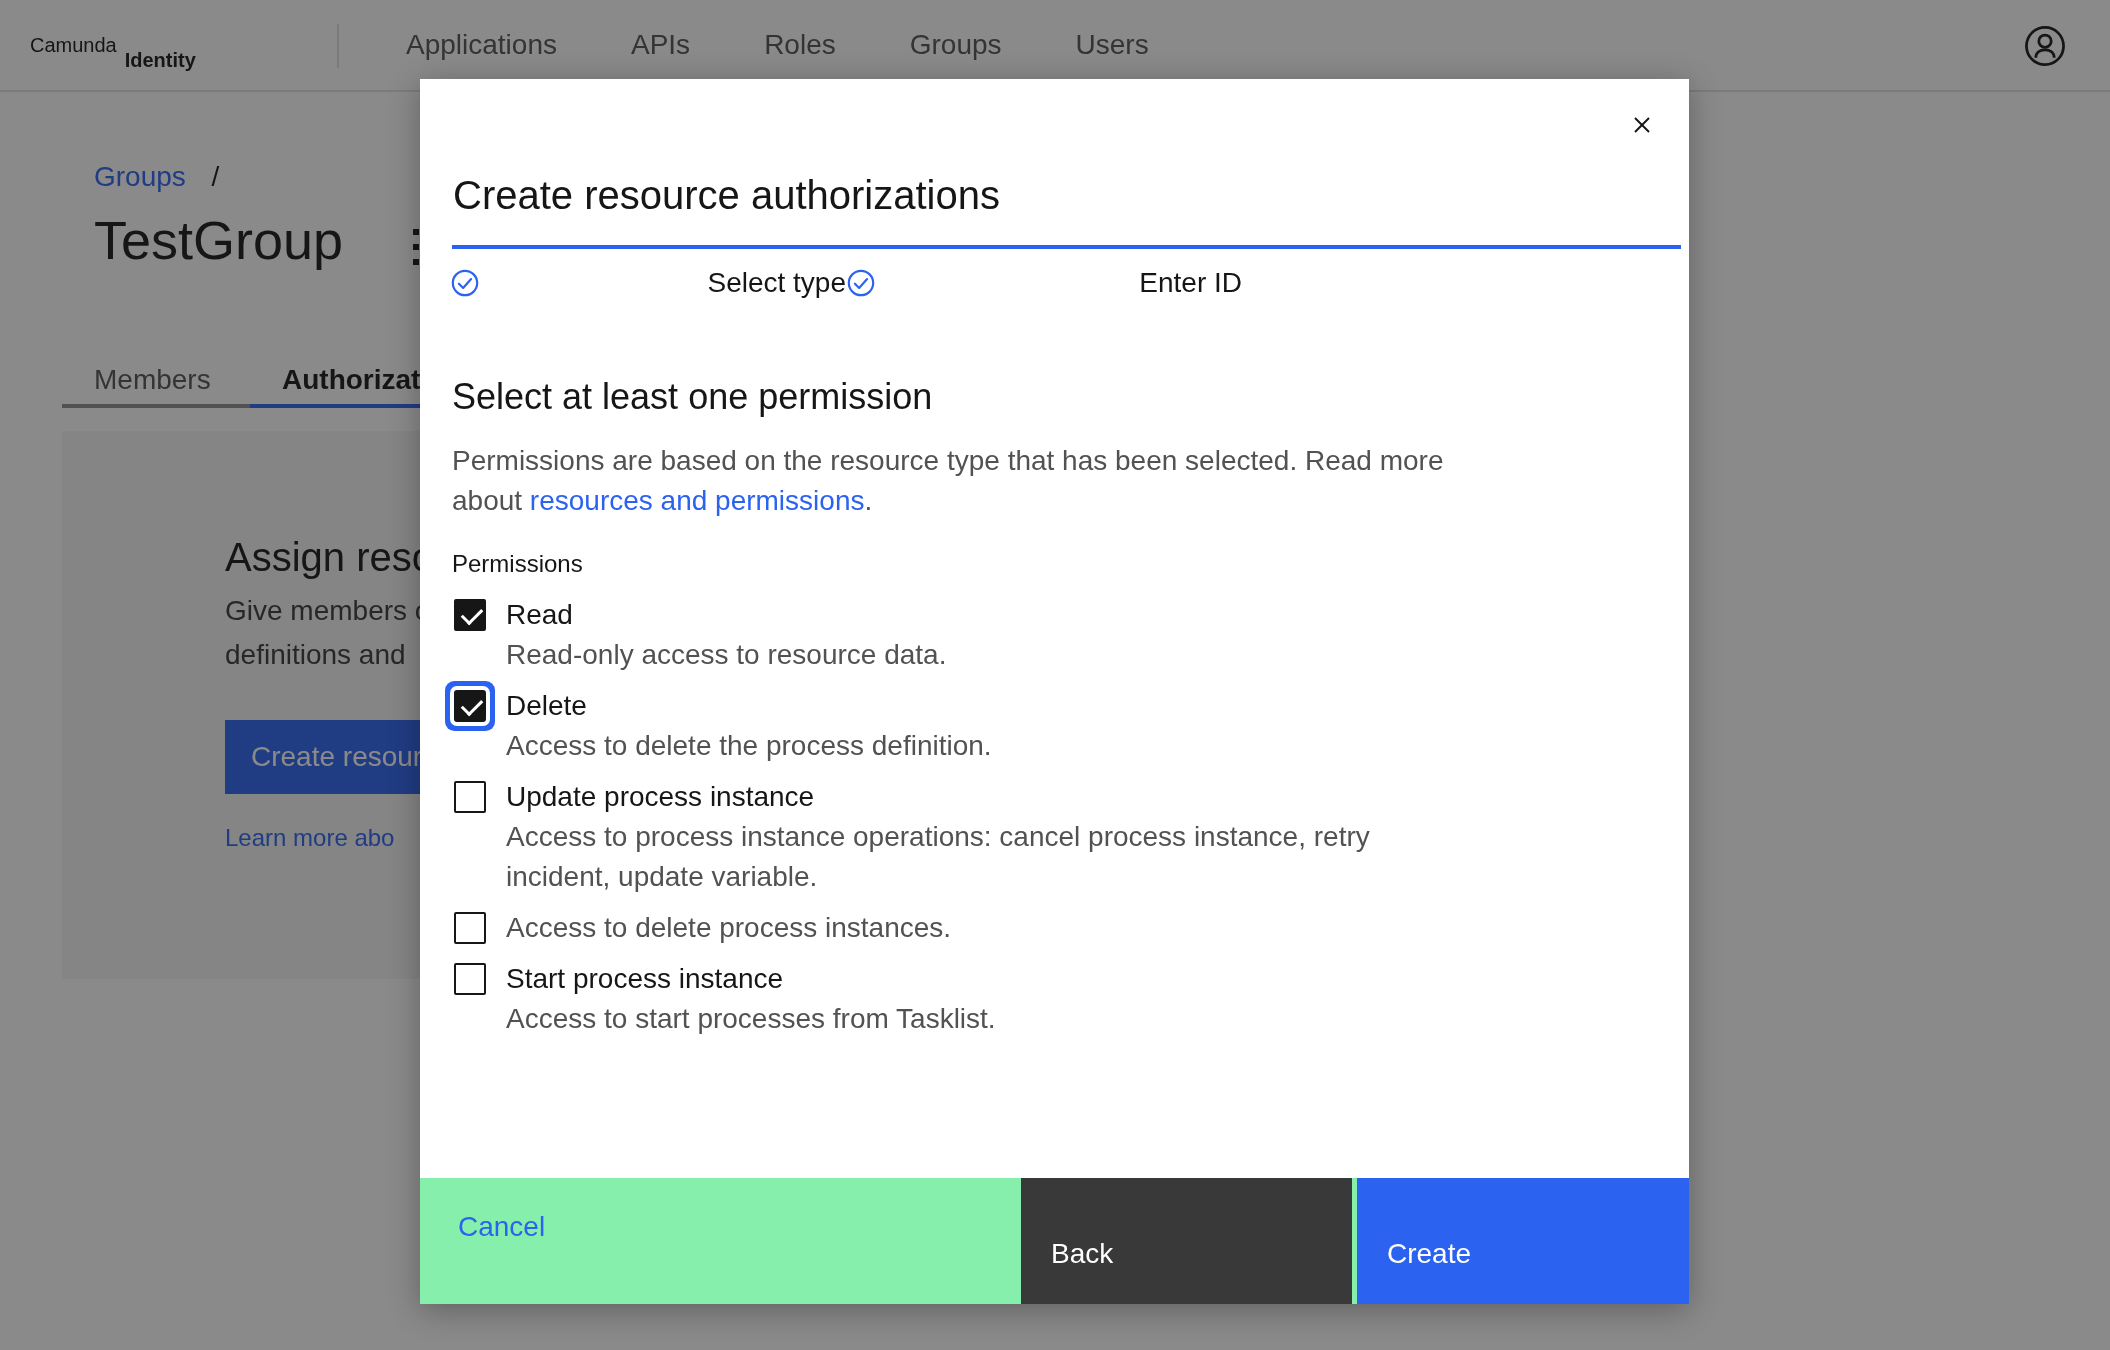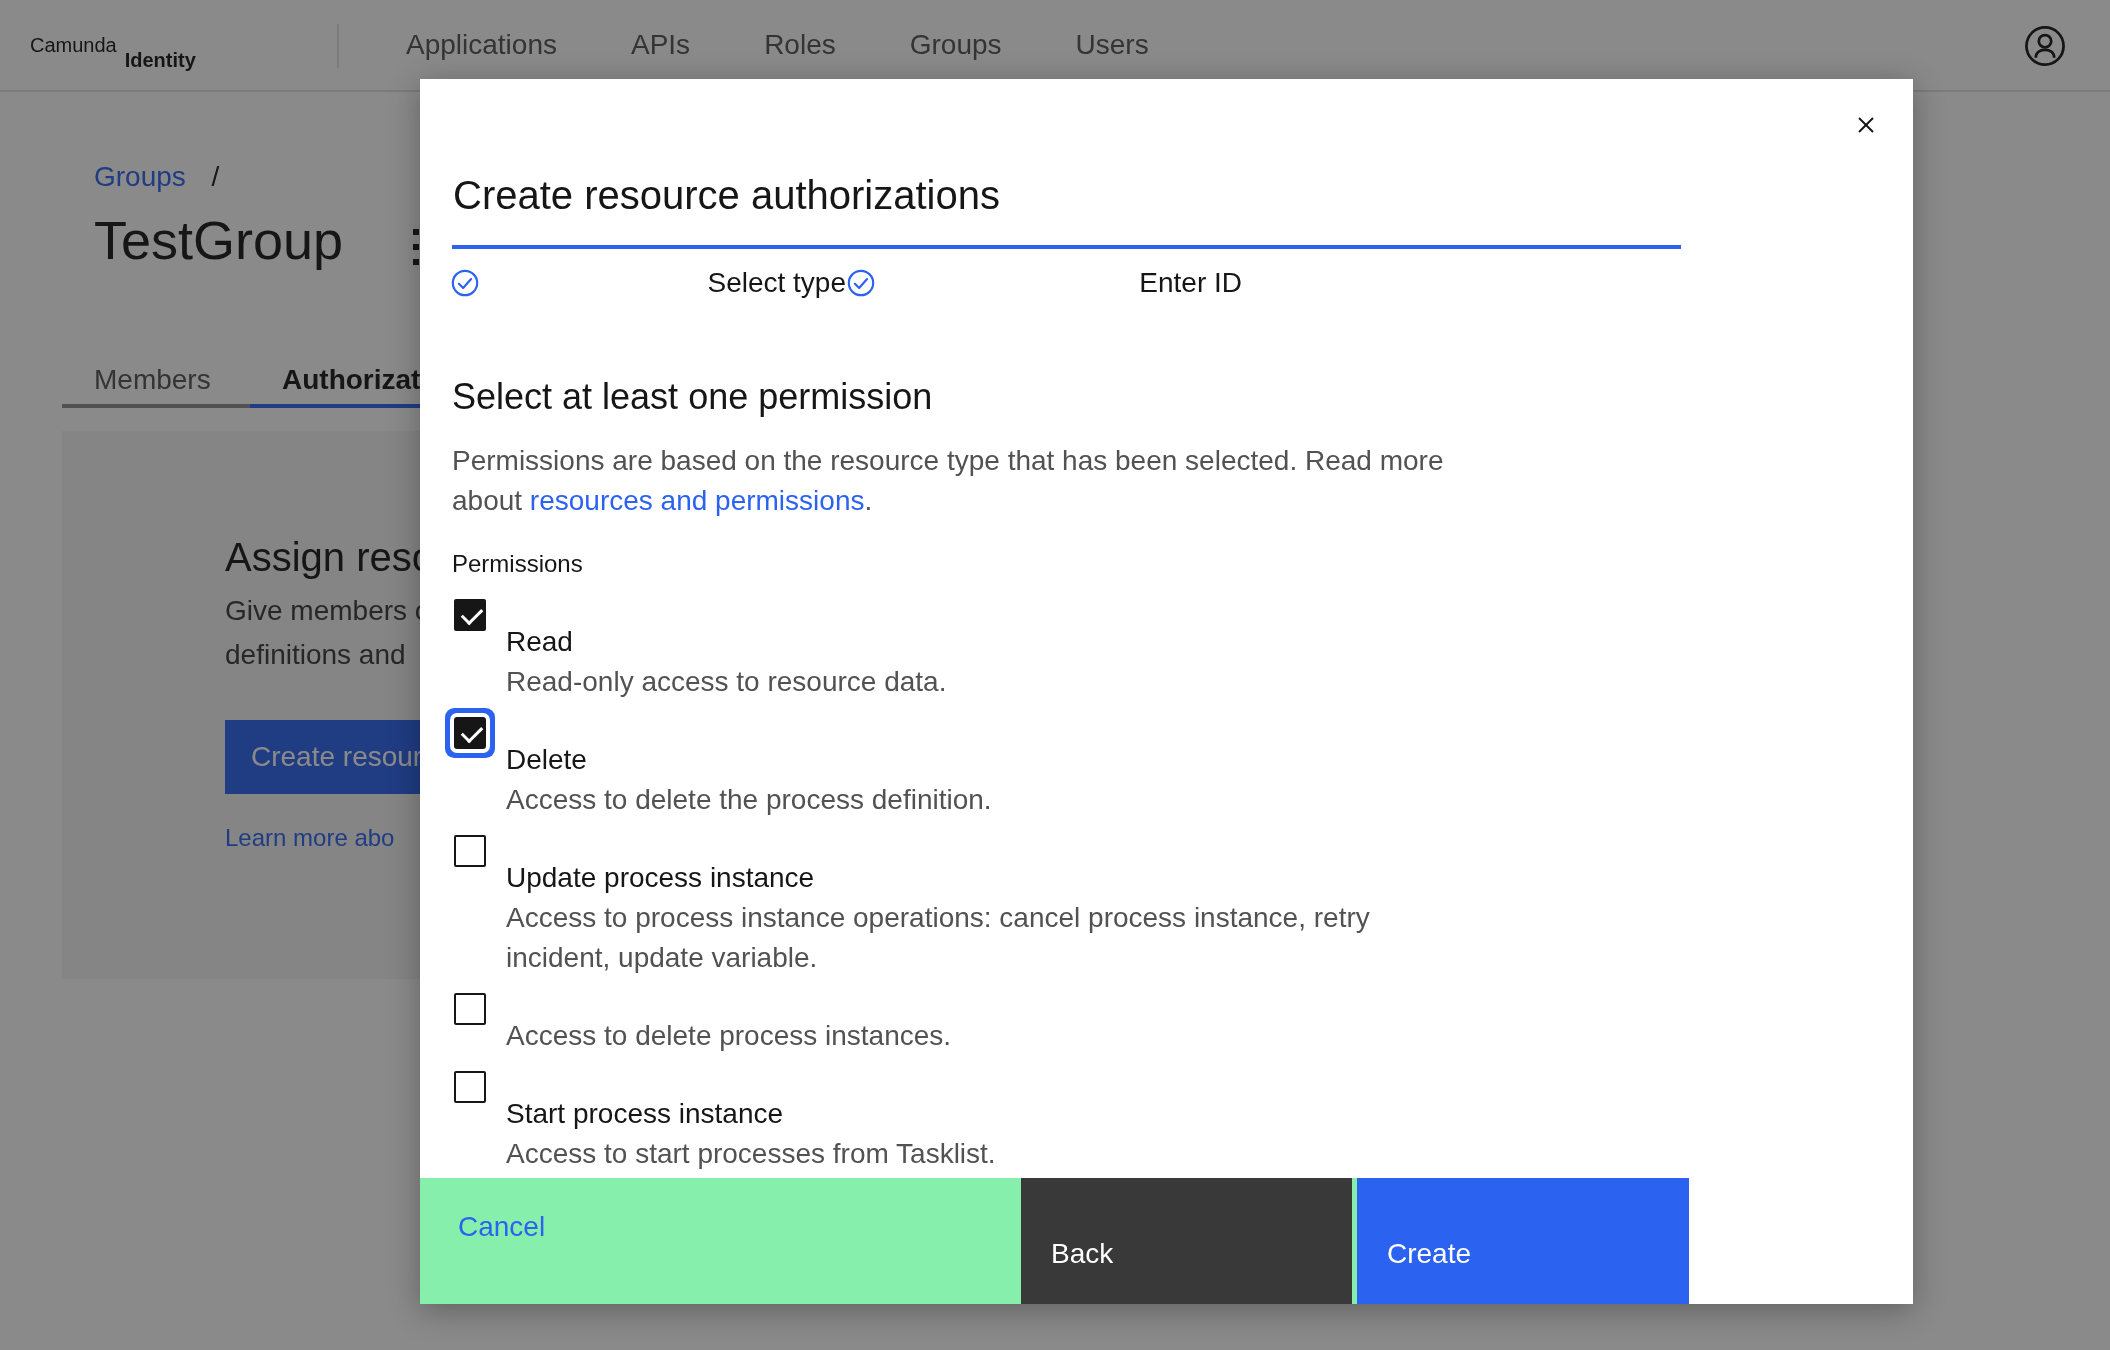--- a/index.html
+++ b/index.html
@@ -38,21 +38,21 @@
 
   .card{position:absolute;left:62px;top:431px;width:1480px;height:548px;background:var(--card-bg);}
   .card-heading{position:absolute;left:163px;top:102px;font-size:40px;line-height:48px;font-weight:400;color:var(--text-primary);}
   .card-text{position:absolute;left:163px;top:158px;font-size:28px;line-height:44px;color:#393939;}
   .card-button{position:absolute;left:163px;top:289px;width:430px;height:74px;background:var(--primary-blue);color:#fff;
     border:none;font-size:28px;text-align:left;padding-left:26px;cursor:pointer;}
   .card-link{position:absolute;left:163px;top:390px;font-size:24px;line-height:34px;color:var(--link-blue);text-decoration:none;}
 
   
   .scrim{position:absolute;inset:0;background:var(--overlay);z-index:5;}
-  .modal{position:absolute;left:420px;top:79px;width:1493px;height:1225px;background:#fff;z-index:10;box-shadow:0 6px 30px rgba(0,0,0,0.3);}
+  .modal{position:absolute;left:420px;top:79px;width:1269px;height:1225px;background:#fff;z-index:10;box-shadow:0 6px 30px rgba(0,0,0,0.3);}
   .m-title{position:absolute;left:33px;top:116px;font-size:40px;line-height:48px;font-weight:400;color:var(--text-primary);transform:translateY(-48px);}
   .m-title{top:116px;transform:none;top:92px;} 
   .m-title{top:92px;}
   .m-close{position:absolute;right:25px;top:24px;width:44px;height:44px;background:none;border:none;cursor:pointer;display:flex;align-items:center;justify-content:center;}
 
   .progress-line{position:absolute;left:32px;top:166px;width:1229px;height:4px;background:var(--primary-blue);}
   .steps{position:absolute;left:30px;top:188px;display:flex;}
   .step{width:396px;display:flex;align-items:center;gap:16px;cursor:pointer;justify-content:space-between;}
   .step-label{font-size:28px;color:var(--text-primary);}
 
@@ -61,21 +61,21 @@
   .m-desc a{color:var(--link-blue);text-decoration:none;}
   .perm-group-label{position:absolute;left:32px;top:468px;font-size:24px;line-height:34px;color:var(--text-primary);}
 
   .perm-list{position:absolute;left:34px;top:516px;width:1100px;}
   .perm-row{display:flex;align-items:flex-start;margin-bottom:11px;}
   .cbx{position:relative;width:32px;height:32px;border:2px solid var(--text-primary);border-radius:2px;background:#fff;margin-top:4px;flex:none;cursor:pointer;}
   .cbx.checked{background:var(--text-primary);border-color:var(--text-primary);}
   .cbx.checked::after{content:"";position:absolute;left:10px;top:3px;width:9px;height:17px;
     border:solid #fff;border-width:0 3px 3px 0;transform:rotate(45deg);}
   .cbx.focused{box-shadow:0 0 0 4px #fff,0 0 0 9px var(--primary-blue);border-radius:3px;}
-  .perm-text{margin-left:20px;margin-top:27px;}
+  .perm-text{margin-left:20px;}
   .perm-label{display:block;font-size:28px;line-height:40px;color:var(--text-primary);cursor:pointer;}
   .perm-desc{font-size:28px;line-height:40px;color:var(--text-secondary);}
 
   .m-footer{position:absolute;left:0;bottom:0;width:1269px;height:126px;background:#86efac;}
   .cancel-link{position:absolute;left:38px;top:32px;font-size:28px;line-height:34px;color:var(--link-blue);text-decoration:none;cursor:pointer;}
   .btn{position:absolute;top:0;height:126px;border:none;color:#fff;font-size:28px;text-align:left;
     padding:26px 0 0 30px;cursor:pointer;}
   .btn-back{left:601px;width:331px;background:var(--dark-button);}
   .btn-create{left:937px;width:332px;background:var(--primary-blue);}
 </style>

